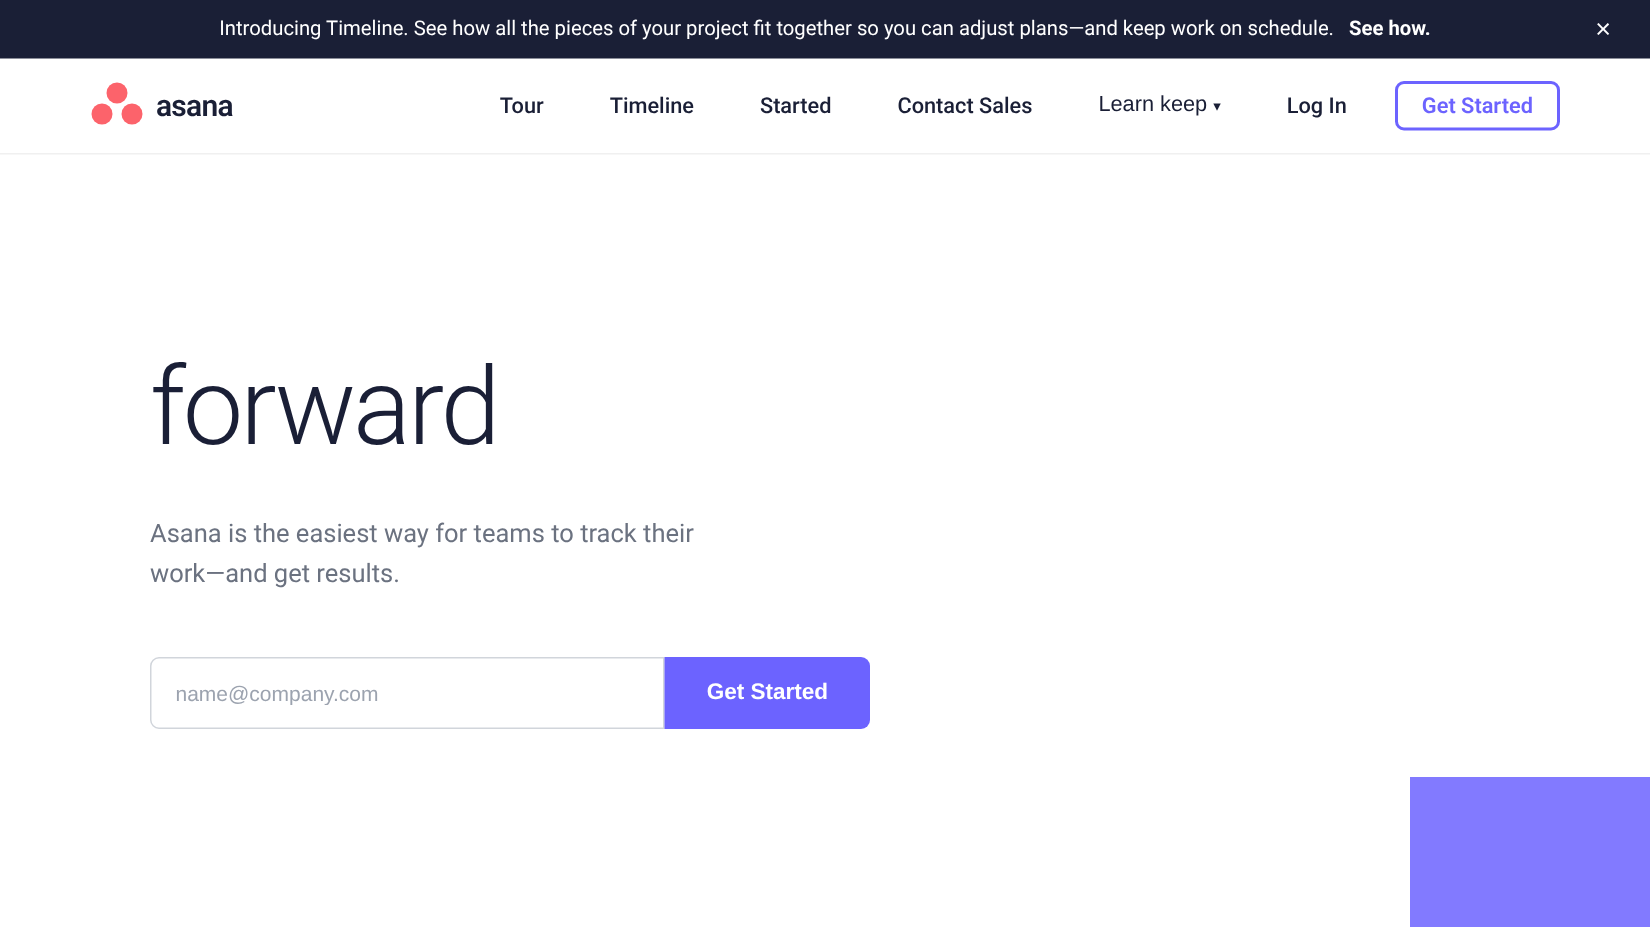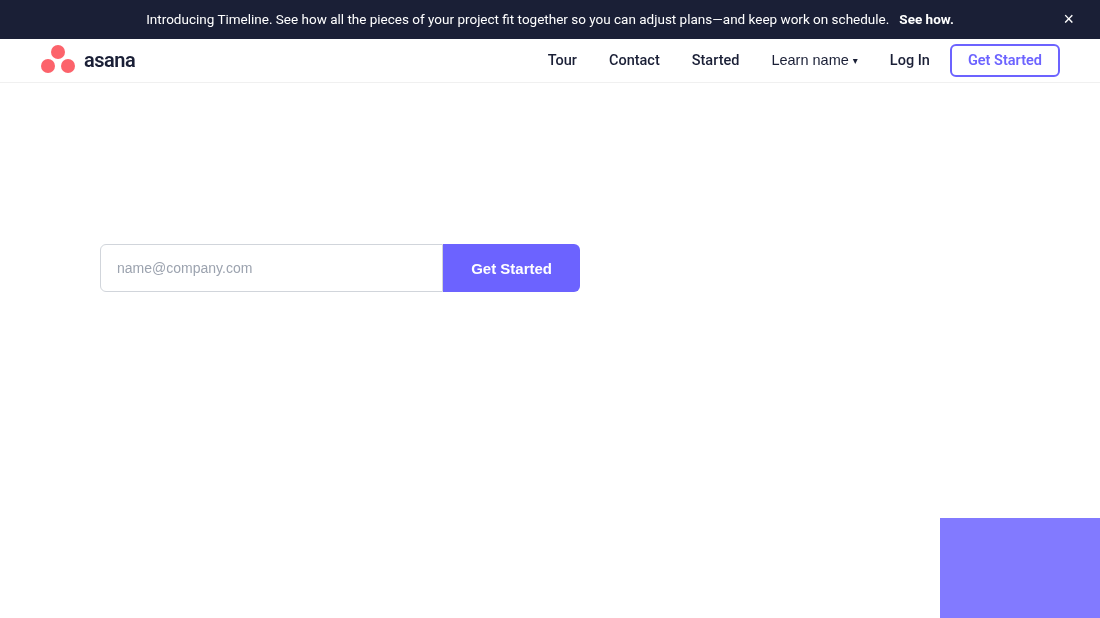--- a/index.html
+++ b/index.html
@@ -54,22 +54,22 @@
       font-size: 18px;
       cursor: pointer;
       line-height: 1;
       padding: 2px 6px;
     }
 
     
     .navbar {
       display: flex;
       align-items: center;
-      padding: 0 40px;
-      height: 44px;
+      padding: 0 60px;
+      height: 64px;
       border-bottom: 1px solid #f0f0f0;
       background: #ffffff;
     }
 
     .logo-container {
       display: flex;
       align-items: center;
       margin-right: auto;
       cursor: pointer;
     }
@@ -84,21 +84,21 @@
     .logo-text {
       font-size: 20px;
       font-weight: 600;
       color: #1a1f36;
       letter-spacing: -0.5px;
     }
 
     .nav-links {
       display: flex;
       align-items: center;
-      gap: 8px;
+      gap: 20px;
       list-style: none;
     }
 
     .nav-links li a,
     .nav-links li button {
       text-decoration: none;
       color: #1a1f36;
       font-size: 14.5px;
       font-weight: 500;
       padding: 6px 12px;
@@ -239,44 +239,49 @@
       </svg>
     </div>
     <span class="logo-text">asana</span>
   </div>
 
   <ul class="nav-links">
     <li>
       <a href="#">Tour</a>
     </li>
     <li>
-      <a href="#">Contact</a>
+      <a href="#">Timeline</a>
     </li>
     <li>
       <a href="#">Started</a>
     </li>
     <li>
+      <a href="#">Contact Sales</a>
+    </li>
+    <li>
       <button class="learn-more-btn">
-        <span>Learn name</span>
+        <span>Learn keep</span>
         <span class="chevron-icon">▾</span>
       </button>
     </li>
     <li>
       <a href="#">Log In</a>
     </li>
     <li>
       <a href="#" class="get-started-nav-btn">Get Started</a>
     </li>
   </ul>
 </nav>
 
 <main class="main-content">
   <h1 class="hero-title">
     <br>
+    <span>forward</span>
   </h1>
+  <p class="hero-subtitle">Asana is the easiest way for teams to track their work—and get results.</p>
   <div class="cta-form">
     <input type="email" class="email-input" placeholder="name@company.com" style="">
     <button class="get-started-btn">
       <span>Get Started</span>
     </button>
   </div>
 </main>
 
 <div class="purple-blob">
   <div class="purple-blob-shape"></div>

